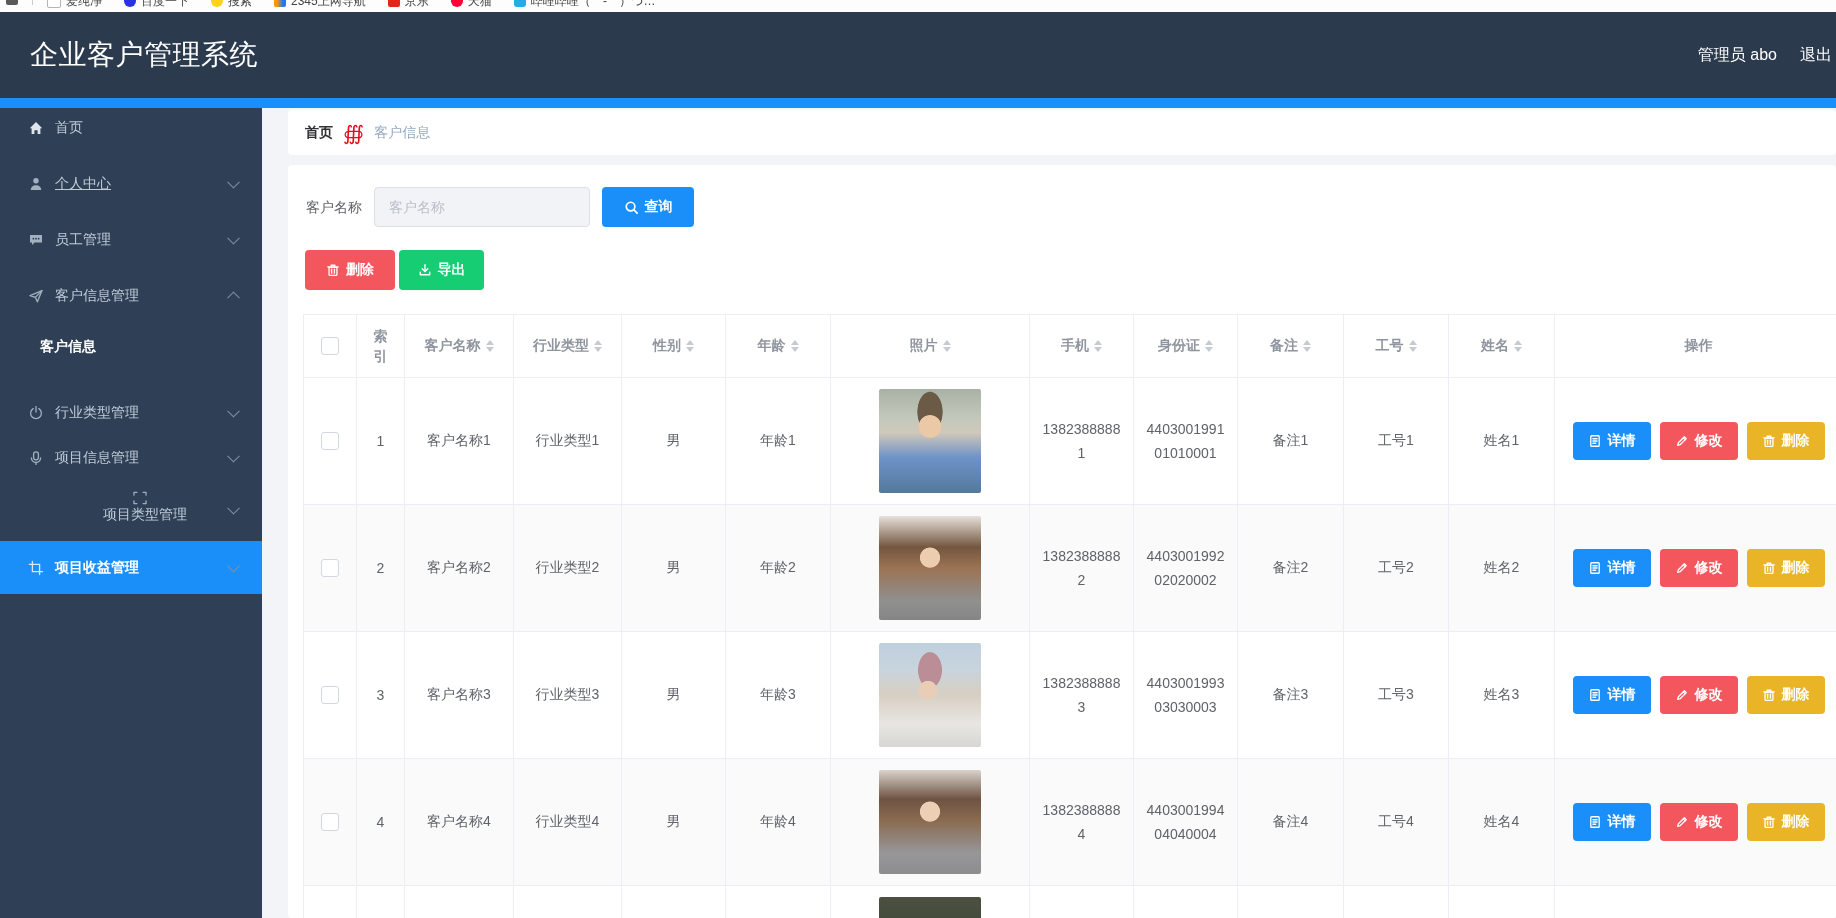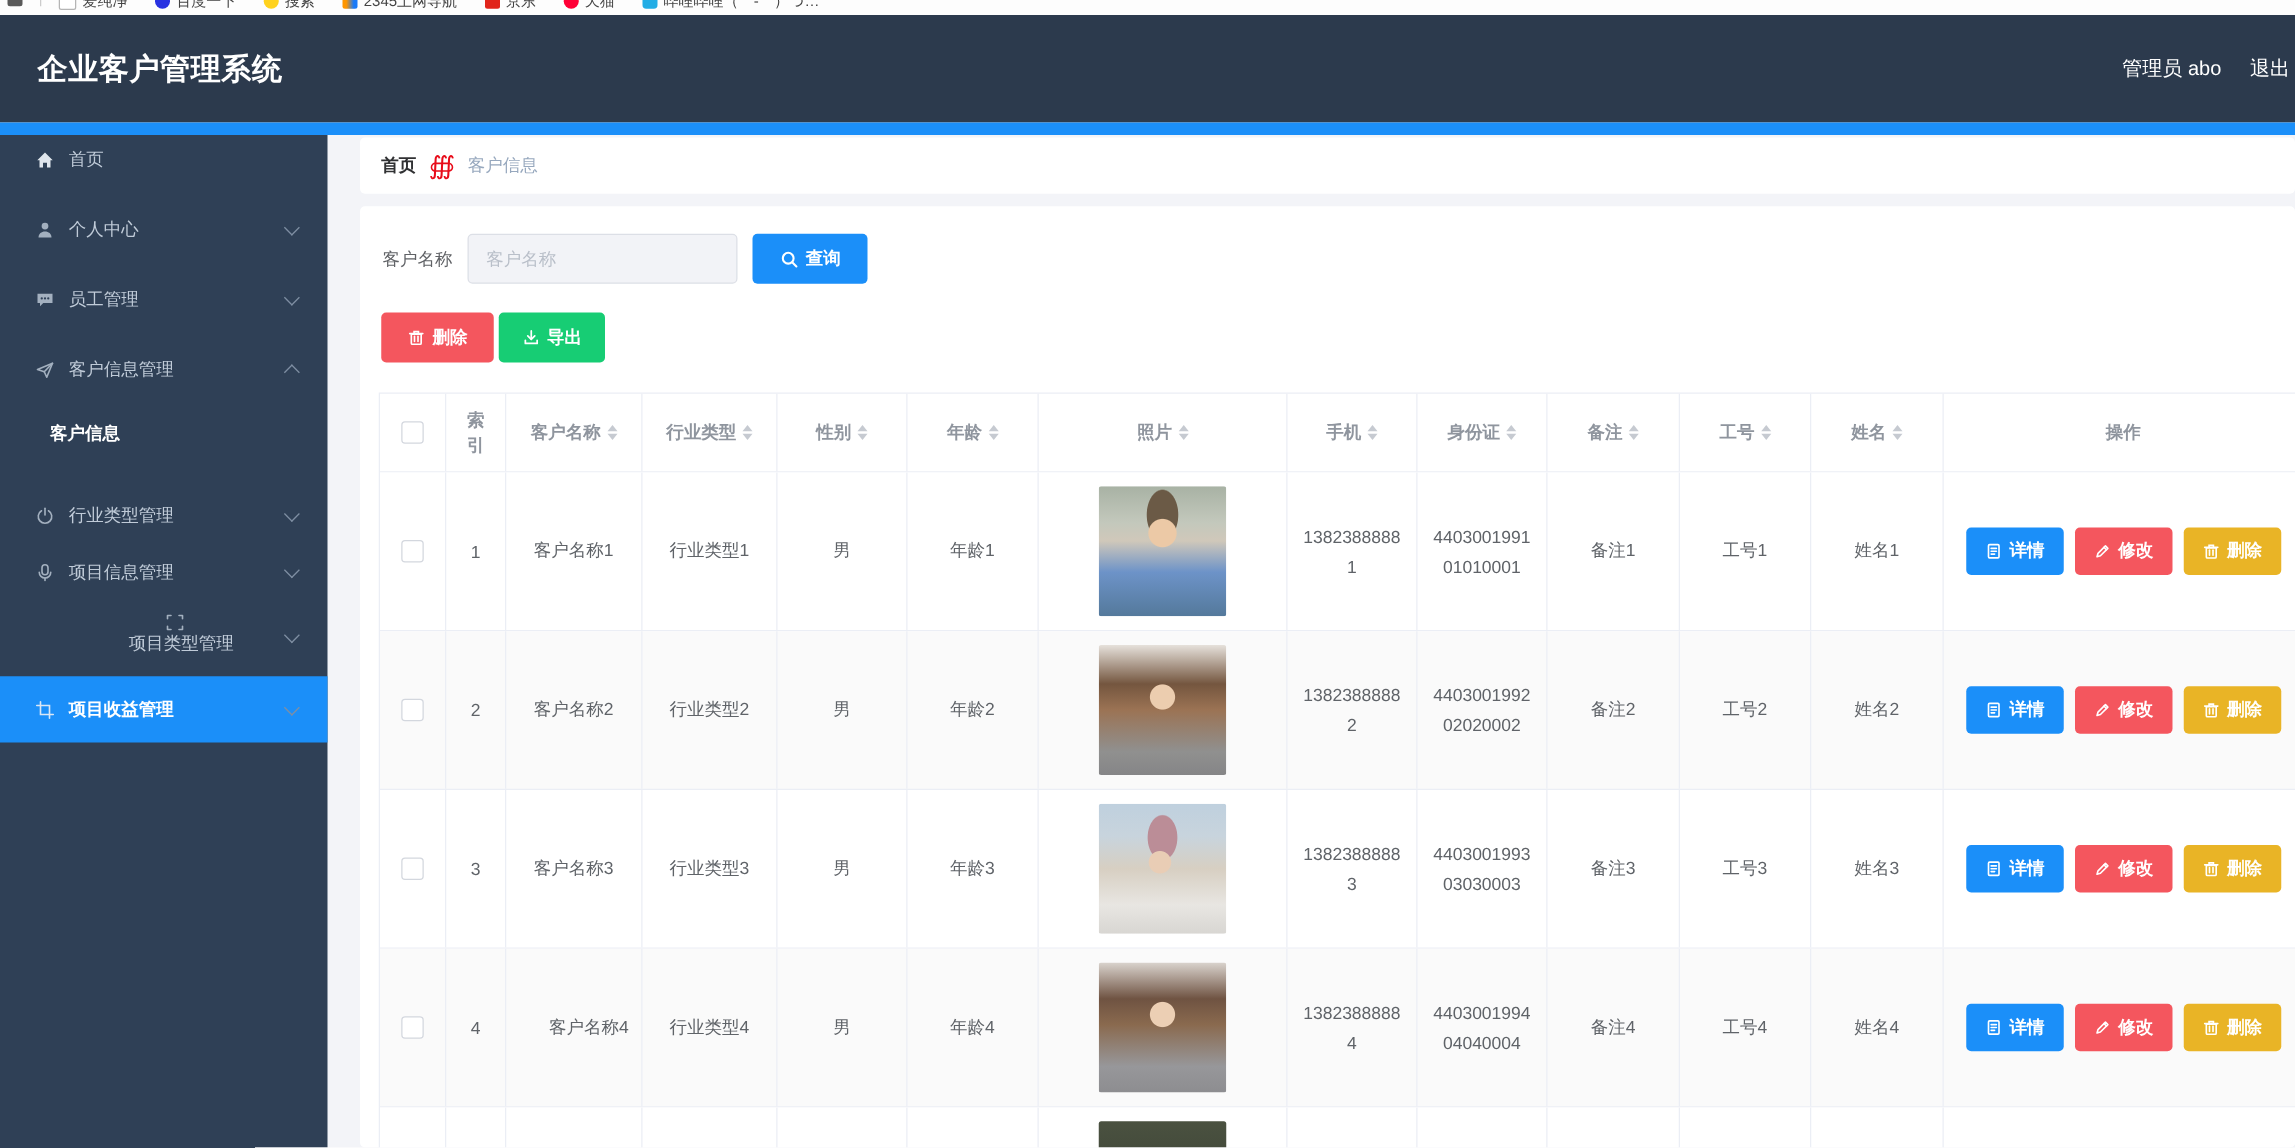--- a/index.html
+++ b/index.html
@@ -19,21 +19,21 @@
   .ico-page{background:#fff;border:1px solid #b5b5b5;border-radius:2px}
   .ico-baidu{background:#2932e1;border-radius:50%}
   .ico-j{background:#ffd21e;border-radius:50%}
   .ico-2345{background:linear-gradient(90deg,#ff9600 25%,#1a7af8 75%);border-radius:2px}
   .ico-jd{background:#e1251b;border-radius:2px}
   .ico-tmall{background:#ff0036;border-radius:50%}
   .ico-bili{background:#23ade5;border-radius:3px}
   
   .app-header{position:absolute;left:0;top:12px;width:1836px;height:86px;background:#2c3a4d;
     display:flex;align-items:center;color:#fff}
-  .app-title{font-size:24px;font-weight:bold;margin-left:30px;letter-spacing:.5px}
+  .app-title{font-size:28px;font-weight:normal;margin-left:30px;letter-spacing:.5px}
   .header-right{position:absolute;right:4px;top:0;height:86px;display:flex;align-items:center;gap:23px;font-size:16px}
   .logout{cursor:pointer}
   .blue-bar{position:absolute;left:0;top:98px;width:1836px;height:10px;background:#1b8ff9}
   
   .sidebar{position:absolute;left:0;top:108px;width:262px;height:810px;background:#2f4056}
   .side-item{position:absolute;left:0;width:262px;display:flex;align-items:center;
     padding-left:28px;box-sizing:border-box;color:#c0cbd8;font-size:14px;cursor:pointer}
   .side-item .s-ico{width:16px;height:16px;display:inline-flex;margin-right:11px;flex:none}
   .side-item .s-ico svg{width:16px;height:16px}
   .side-item.submenu{padding-left:40px;font-weight:bold;color:#ffffff}
@@ -144,21 +144,21 @@
 
 <div class="sidebar">
     <div class="side-item" style="top: 0px; height: 40px;">
       <span class="s-ico">
         <svg width="16" height="16" viewBox="0 0 16 16">
           <path d="M8 2 L14.2 8.2 H12.4 V14 H9.6 V10.2 H6.4 V14 H3.6 V8.2 H1.8 Z" fill="#dfe5ec"></path>
         </svg>
       </span>
       <span>首页</span>
     </div>
-    <div class="side-item" style="top: 56px; height: 40px;">
+    <div class="side-item" style="top: 56px; height: 40px; text-decoration: underline;">
       <span class="s-ico">
         <svg width="16" height="16" viewBox="0 0 16 16">
           <circle cx="8" cy="4.8" r="2.7" fill="#a3b0bf"></circle>
           <path d="M2.8 14c0-3.1 2.3-4.8 5.2-4.8s5.2 1.7 5.2 4.8z" fill="#a3b0bf"></path>
         </svg>
       </span>
       <span>个人中心</span>
       <span class="chev down"></span>
     </div>
     <div class="side-item" style="top: 112px; height: 40px;">
@@ -552,21 +552,21 @@
           </div>
         </div>
       </div>
       <div class="trow body stripe">
         <div class="tcell" style="width: 53px;">
           <div class="cb"></div>
         </div>
         <div class="tcell" style="width: 48px;">
           <span>4</span>
         </div>
-        <div class="tcell" style="width: 109px; justify-content: flex-end;">
+        <div class="tcell" style="width: 109px;">
           <span>客户名称4</span>
         </div>
         <div class="tcell" style="width: 108px;">
           <span>行业类型4</span>
         </div>
         <div class="tcell" style="width: 104px;">
           <span>男</span>
         </div>
         <div class="tcell" style="width: 105px;">
           <span>年龄4</span>

